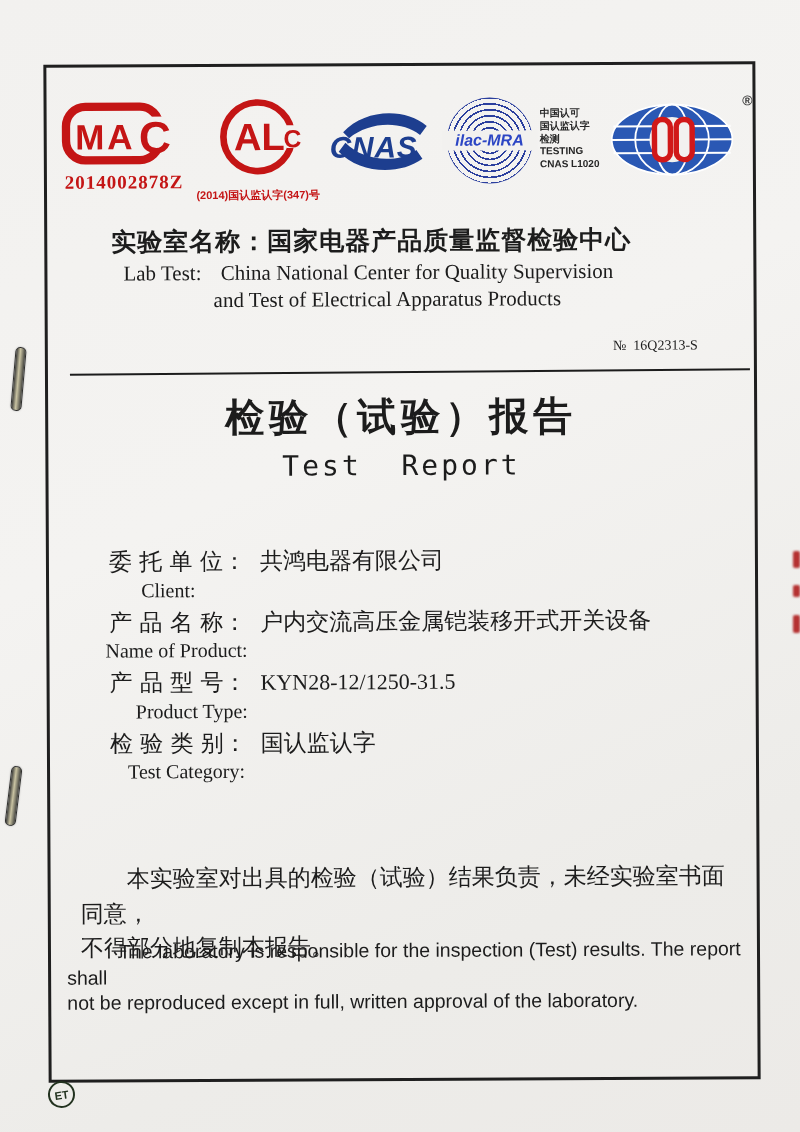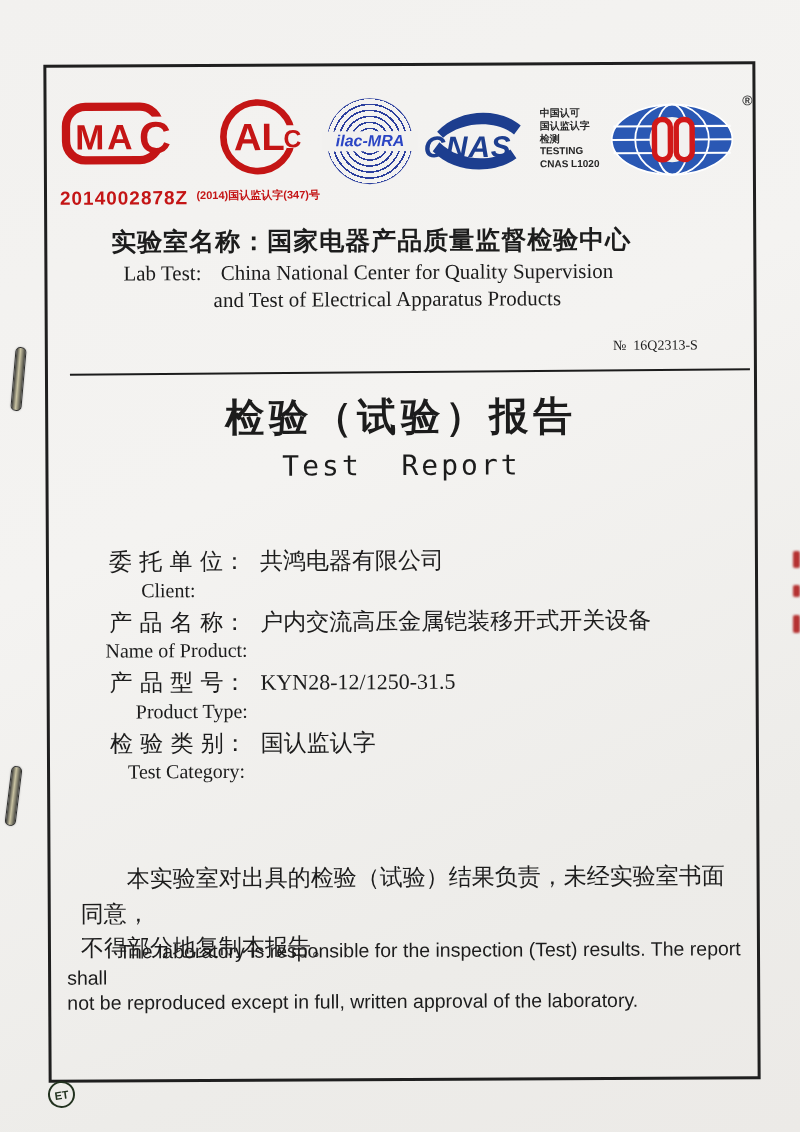--- a/index.html
+++ b/index.html
@@ -18,21 +18,21 @@
   .border-box{
     position:absolute;left:46px;top:63px;width:706px;height:1012px;
     border:3px solid #1f1f1f;
     transform:rotate(-0.3deg);
     transform-origin:50% 50%;
   }
   
   .logos{position:absolute;top:30px;left:12px;width:682px;display:flex;justify-content:space-between;align-items:flex-start;}
   .logo-col{display:flex;flex-direction:column;align-items:center;}
   .caption-red{color:#c41515;font-weight:bold;}
-  .cma-caption{font-size:19px;letter-spacing:1px;margin-top:18px;font-family:Liberation Sans, sans-serif;}
+  .cma-caption{font-size:19px;letter-spacing:1px;margin-top:2px;font-family:Liberation Serif, serif;}
   .cal-caption{font-size:11px;margin-top:9px;white-space:nowrap;text-align:right;}
   .ilac{
     width:86px;height:86px;border-radius:50%;position:relative;margin-top:2px;
     background:repeating-radial-gradient(circle at 50% 50%,#2b3f9e 0px,#2b3f9e 1.6px,rgba(255,255,255,0) 1.6px,rgba(255,255,255,0) 6px);
   }
   .ilac-band{
     position:absolute;left:-5px;right:-5px;top:50%;transform:translateY(-50%);
     background:#f2f1ef;text-align:center;font-weight:bold;font-style:italic;
     color:#2b45c4;font-size:16px;line-height:20px;letter-spacing:0px;
   }
@@ -105,32 +105,32 @@
       <div class="logo-col">
         <svg width="96" height="82" viewBox="0 0 100 86">
           <circle cx="50" cy="42" r="36" fill="none" stroke="#c41515" stroke-width="7"></circle>
           <rect x="80" y="30" width="14" height="24" fill="#f2f1ef"></rect>
           <text x="77" y="53" font-family="Liberation Sans, sans-serif" font-size="26" font-weight="bold" fill="#c41515">C</text>
           <text x="25" y="56" font-family="Liberation Sans, sans-serif" font-size="40" font-weight="bold" fill="#c41515">AL</text>
         </svg>
         <div class="caption-red cal-caption">(2014)国认监认字(347)号</div>
       </div>
 
-      <div class="logo-col">
-        <div class="ilac">
-          <div class="ilac-band">ilac-MRA</div>
-        </div>
-      </div>
-
       <div class="logo-col" style="margin-top:8px;">
         <svg width="112" height="74" viewBox="0 0 150 96">
           <path d="M22 36 C 52 4, 106 4, 134 28 L 125 40 C 100 20, 56 22, 30 44 Z" fill="#1d3e8f"></path>
           <text x="4" y="70" font-family="Liberation Sans, sans-serif" font-size="40" font-weight="bold" font-style="italic" fill="#1d3e8f" letter-spacing="1">CNAS</text>
           <path d="M16 62 C 44 92, 98 94, 128 72 L 120 60 C 96 78, 50 76, 25 50 Z" fill="#1d3e8f"></path>
         </svg>
+      </div>
+
+      <div class="logo-col">
+        <div class="ilac">
+          <div class="ilac-band">ilac-MRA</div>
+        </div>
       </div>
 
       <div class="acc-block">
         <div>中国认可</div>
         <div>国认监认字</div>
         <div>检测</div>
         <div>TESTING</div>
         <div>CNAS L1020</div>
       </div>
 

